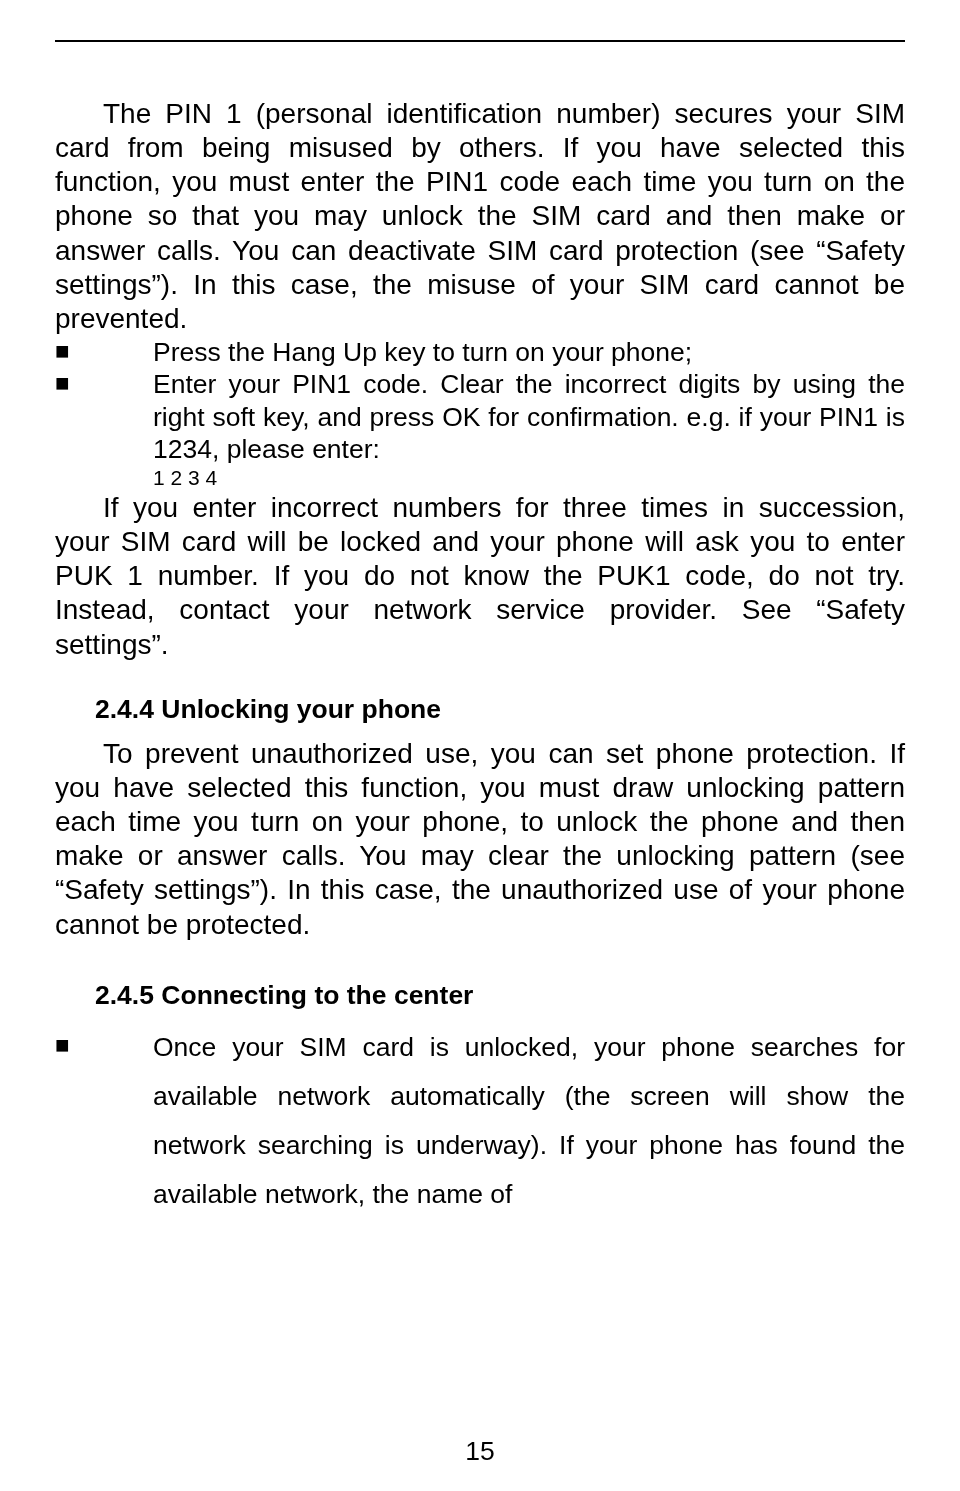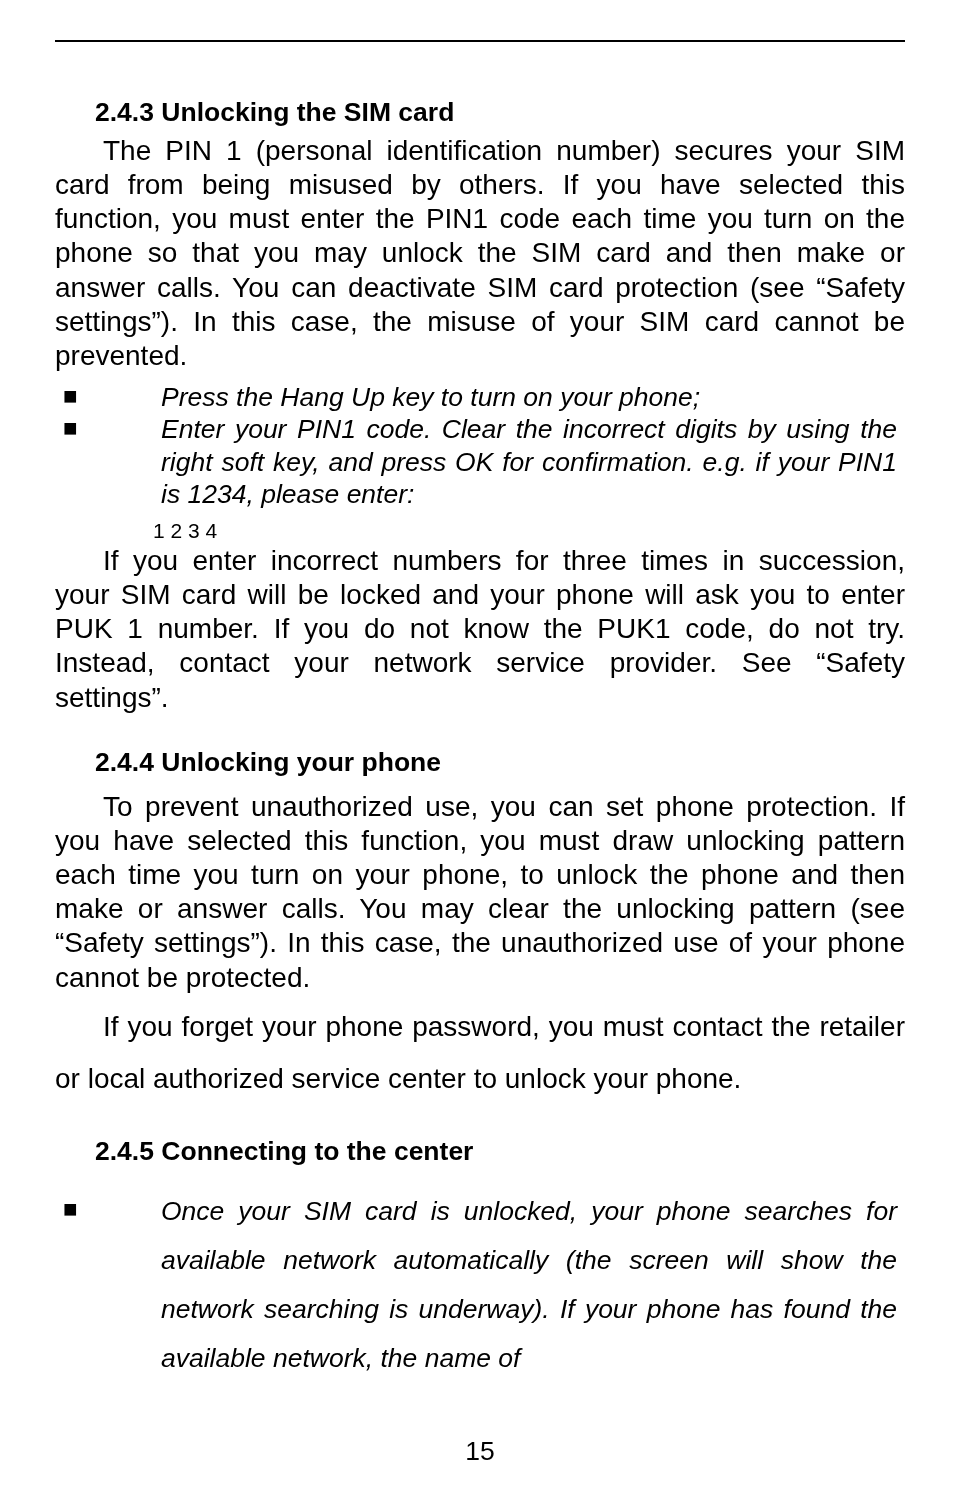--- a/index.html
+++ b/index.html
@@ -32,23 +32,22 @@
     margin: 0;
   }
   .p-just {
     text-align: justify;
   }
   .indent {
     text-indent: 48px;
   }
   ul.bul {
     list-style: none;
-    margin: 8px;
+    margin: 0;
     padding: 0;
-    font-style: italic;
   }
   ul.bul > li {
     font-size: 26.5px;
     line-height: 1.22;
     padding-left: 98px;
     position: relative;
     text-align: justify;
   }
   ul.bul > li::before {
     content: "■";
@@ -84,38 +83,36 @@
     font-size: 26.5px;
   }
 </style>
 </head>
 <body>
 
 <div class="page">
 
   <div class="rule"></div>
 
-  <div class="h">2.4.3 Unlocking the SIM card</div>
   <div class="p-just indent">The PIN 1 (personal identification number) secures your SIM card from being misused by others. If you have selected this function, you must enter the PIN1 code each time you turn on the phone so that you may unlock the SIM card and then make or answer calls. You can deactivate SIM card protection (see “Safety settings”). In this case, the misuse of your SIM card cannot be prevented.</div>
 
   <ul class="bul">
     <li>Press the Hang Up key to turn on your phone;</li>
     <li>Enter your PIN1 code. Clear the incorrect digits by using the right soft key, and press OK for confirmation. e.g. if your PIN1 is 1234, please enter:</li>
   </ul>
   <div class="sub">1 2 3 4</div>
 
   <div class="p-just indent">If you enter incorrect numbers for three times in succession, your SIM card will be locked and your phone will ask you to enter PUK 1 number. If you do not know the PUK1 code, do not try. Instead, contact your network service provider. See “Safety settings”.</div>
 
   <div class="gap"></div>
 
   <div class="h">2.4.4 Unlocking your phone</div>
   <div class="gap-s"></div>
   <div class="p-just indent">To prevent unauthorized use, you can set phone protection. If you have selected this function, you must draw unlocking pattern each time you turn on your phone, to unlock the phone and then make or answer calls. You may clear the unlocking pattern (see “Safety settings”). In this case, the unauthorized use of your phone cannot be protected.</div>
   <div class="gap-s"></div>
-  <div class="p-wide indent">If you forget your phone password, you must contact the retailer or local authorized service center to unlock your phone.</div>
 
   <div class="gap"></div>
 
   <div class="h">2.4.5 Connecting to the center</div>
   <div class="gap-s"></div>
   <ul class="bul wide">
     <li>Once your SIM card is unlocked, your phone searches for available network automatically (the screen will show the network searching is underway). If your phone has found the available network, the name of</li>
   </ul>
 
   <div class="footer">15</div>

